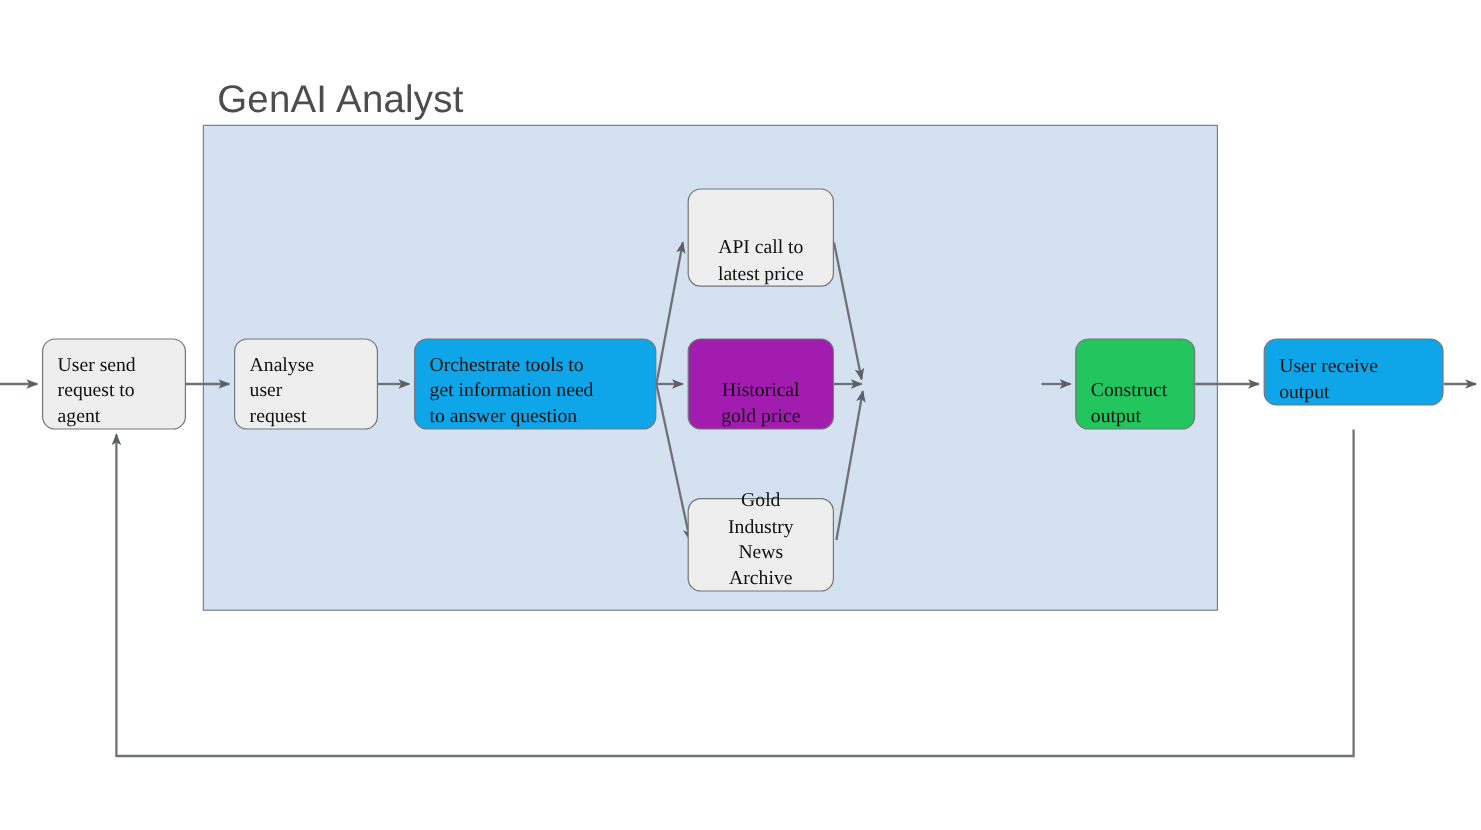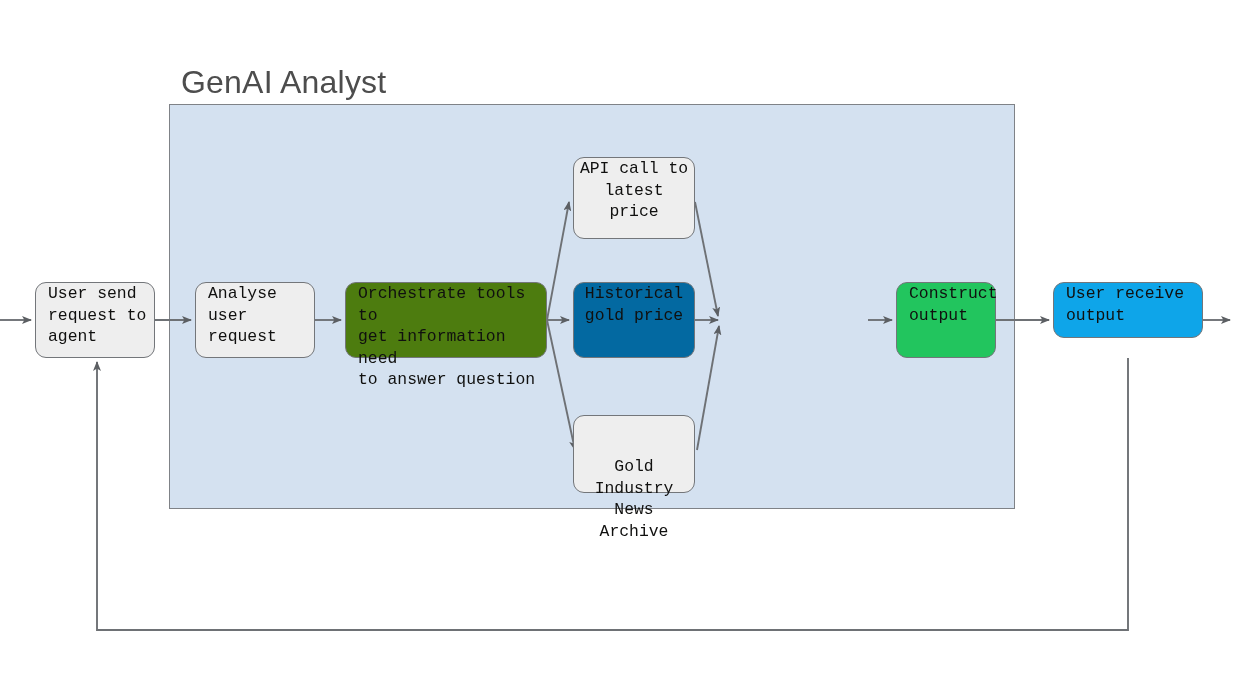--- a/index.html
+++ b/index.html
@@ -43,25 +43,25 @@
     letter-spacing: 0.2px;
     white-space: nowrap;
   }
   .node {
     position: absolute;
     background: #eeeeee;
     border: 1.3px solid #73767a;
     border-radius: 11px;
     box-sizing: border-box;
     display: flex;
-    align-items: flex-start;
+    align-items: flex-end;
     color: #10100f;
     font-size: 16.4px;
     line-height: 21.5px;
-    font-family: Liberation Mono, monospace;
+    font-family: Liberation Serif, serif;
   }
   .node .label {
     display: block;
     width: 100%;
     white-space: pre-line;
   }
   .node.left .label {
     text-align: left;
     padding-left: 12px;
     padding-right: 6px;
@@ -129,32 +129,32 @@
 user
 request</span>
   </div>
 
   <div class="node left" id="node-user-send-request" style="left: 35px; top: 282px; width: 120px; height: 76px; background: rgb(238, 238, 238); border-color: rgb(115, 118, 122); color: rgb(16, 16, 15);">
     <span class="label">User send
 request to
 agent</span>
   </div>
 
-  <div class="node left" id="node-orchestrate-tools" style="left: 345px; top: 282px; width: 202px; height: 76px; background: #4d7c0f; border-color: rgb(115, 118, 122); color: rgb(16, 16, 15);">
+  <div class="node left" id="node-orchestrate-tools" style="left: 345px; top: 282px; width: 202px; height: 76px; background: #0ea5e9; border-color: rgb(115, 118, 122); color: rgb(16, 16, 15);">
     <span class="label">Orchestrate tools to
 get information need
 to answer question</span>
   </div>
 
   <div class="node center" id="node-api-call-latest-price" style="left: 573px; top: 157px; width: 122px; height: 82px; background: rgb(238, 238, 238); border-color: rgb(115, 118, 122); color: rgb(16, 16, 15);">
     <span class="label">API call to
 latest price</span>
   </div>
 
-  <div class="node center" id="node-historical-gold-price" style="left: 573px; top: 282px; width: 122px; height: 76px; background: #0369a1; border-color: rgb(115, 118, 122); color: rgb(16, 16, 15);">
+  <div class="node center" id="node-historical-gold-price" style="left: 573px; top: 282px; width: 122px; height: 76px; background: #a21caf; border-color: rgb(115, 118, 122); color: rgb(16, 16, 15);">
     <span class="label">Historical
 gold price</span>
   </div>
 
   <div class="node center overflow" id="node-gold-industry-news-archive" style="left: 573px; top: 415px; width: 122px; height: 78px; background: rgb(238, 238, 238); border-color: rgb(115, 118, 122); color: rgb(16, 16, 15);">
     <span class="label">Gold
 Industry
 News
 Archive</span>
   </div>

